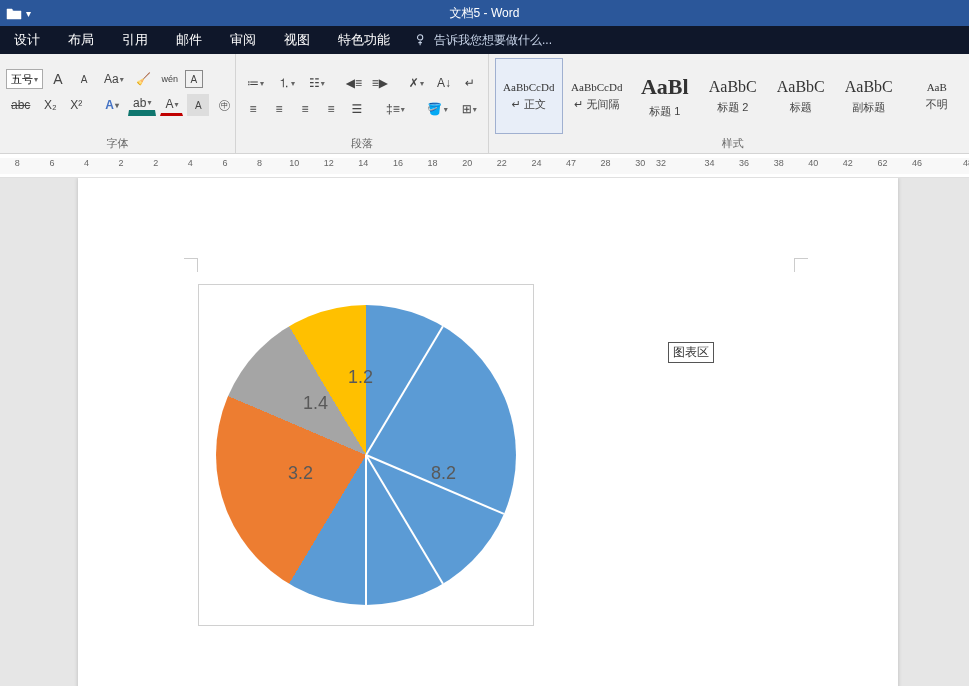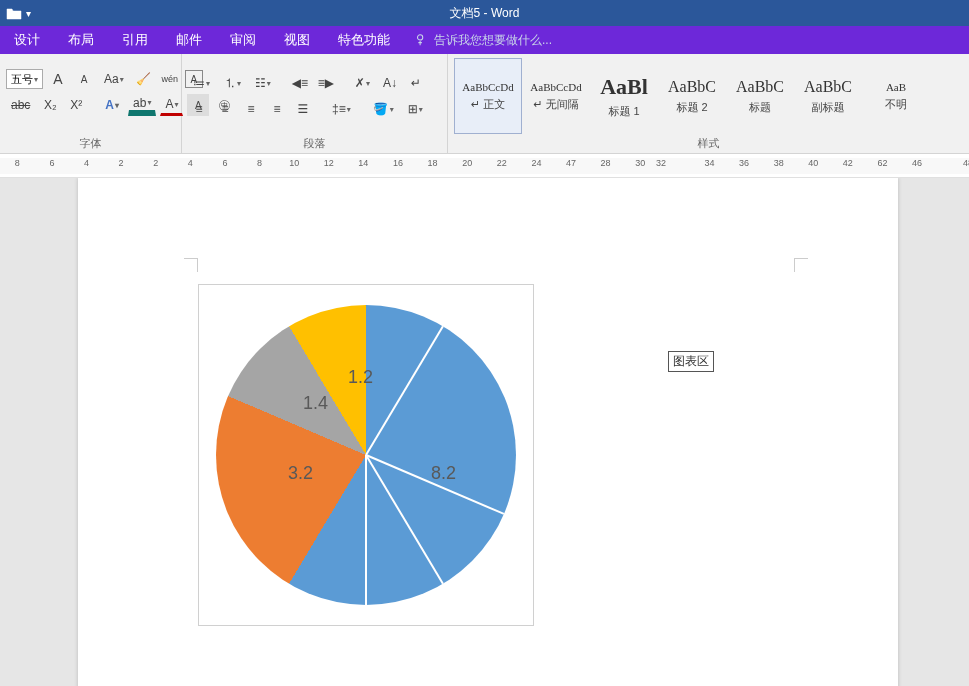--- a/index.html
+++ b/index.html
@@ -3,21 +3,21 @@
 <meta charset="utf-8">
 <style>
 * { margin: 0; padding: 0; box-sizing: border-box; font-family: "Microsoft YaHei", sans-serif; }
 body { background: #fff; width: 969px; height: 686px; overflow: hidden; position: relative; }
 
 .titlebar { background: #2b579a; height: 26px; display: flex; align-items: center; justify-content: center; color: #fff; font-size: 12px; position: relative; }
 .titlebar .file-icon { position: absolute; left: 6px; color: #fff; font-size: 14px; display: flex; align-items: center; }
 .titlebar .file-icon svg { width: 16px; height: 14px; }
 .titlebar .caret { margin-left: 4px; font-size: 10px; }
 
-.tabs { background: #6d28d9; height: 28px; display: flex; align-items: center; padding-left: 0; }
+.tabs { background: #0f172a; height: 28px; display: flex; align-items: center; padding-left: 0; }
 .tab { color: #fff; font-size: 13px; padding: 0 14px; height: 28px; display: flex; align-items: center; cursor: pointer; }
 .tellme { color: #c8d4e8; font-size: 12px; display: flex; align-items: center; margin-left: 10px; gap: 6px; }
 .tellme svg { width: 14px; height: 14px; }
 
 .ribbon { background: #f1f1f1; border-bottom: 1px solid #d4d4d4; height: 100px; display: flex; }
 .group { border-right: 1px solid #d4d4d4; padding: 4px 6px 2px 6px; display: flex; flex-direction: column; justify-content: space-between; }
 .group-label { text-align: center; font-size: 11px; color: #666; padding-top: 2px; }
 .group-content { display: flex; gap: 4px; flex: 1; }
 .col { display: flex; flex-direction: column; gap: 4px; justify-content: center; }
 .row { display: flex; gap: 4px; align-items: center; }
@@ -42,21 +42,21 @@
 
 .doc-area { background: #e6e6e6; height: 532px; position: relative; overflow: hidden; }
 .page { position: absolute; left: 78px; top: 0; width: 820px; height: 686px; background: #fff; box-shadow: 0 0 4px rgba(0,0,0,0.2); }
 .margin-tl { position: absolute; left: 106px; top: 80px; width: 14px; height: 14px; border-left: 1px solid #ccc; border-bottom: 1px solid #ccc; transform: rotate(180deg); }
 .margin-tr { position: absolute; left: 716px; top: 80px; width: 14px; height: 14px; border-left: 1px solid #ccc; border-bottom: 1px solid #ccc; transform: rotate(90deg); }
 
 .chart-box { position: absolute; left: 120px; top: 106px; width: 336px; height: 342px; border: 1px solid #d0d0d0; background: #fff; }
 .pie-wrap { position: absolute; left: 50%; top: 50%; transform: translate(-50%, -50%); width: 300px; height: 300px; }
 .pie { width: 300px; height: 300px; border-radius: 50%; position: relative; }
 .pie-label { position: absolute; font-size: 18px; color: #595959; }
-.tooltip-box { position: absolute; left: 590px; top: 173px; border: 1px solid #555; background: #fff; font-size: 12px; padding: 1px 4px; color: #333; }
+.tooltip-box { position: absolute; left: 590px; top: 164px; border: 1px solid #555; background: #fff; font-size: 12px; padding: 1px 4px; color: #333; }
 </style>
 </head>
 <body>
 
 <div class="titlebar">
   <span class="file-icon">
     <svg viewBox="0 0 16 14">
         <path d="M1 3 L6 3 L7 5 L15 5 L15 13 L1 13 Z" fill="#fff" stroke="#fff" stroke-width="0.5"></path>
       </svg>
     <span class="caret">▾</span>
@@ -75,21 +75,21 @@
   <div class="tellme">
     <svg viewBox="0 0 16 16">
         <circle cx="7" cy="5" r="3" fill="none" stroke="#c8d4e8" stroke-width="1.2"></circle>
         <path d="M7 9 L7 14 M5 11 L9 11" stroke="#c8d4e8" stroke-width="1.2"></path>
       </svg>
     <span>告诉我您想要做什么...</span>
   </div>
 </div>
 
 <div class="ribbon">
-  <div class="group" style="width:182px;gap:8px;">
+  <div class="group" style="width:236px;gap:8px;">
     <div class="group-content">
       <div class="col">
         <div class="row">
           <span class="fontsize-box">
               <span>五号</span>
               <span class="dd">▾</span>
             </span>
           <span class="btn" style="font-size:14px;">A</span>
           <span class="btn" style="font-size:10px;">A</span>
           <span class="btn wide">

